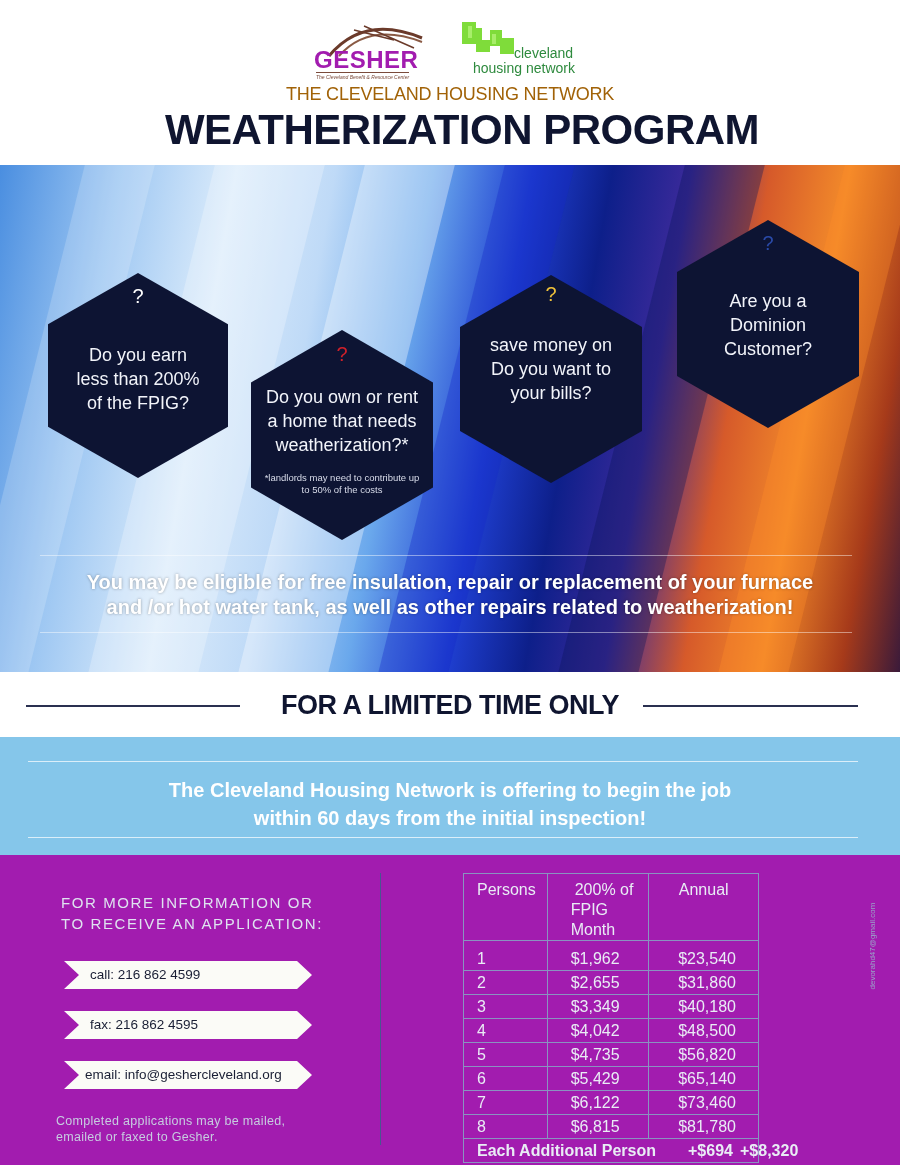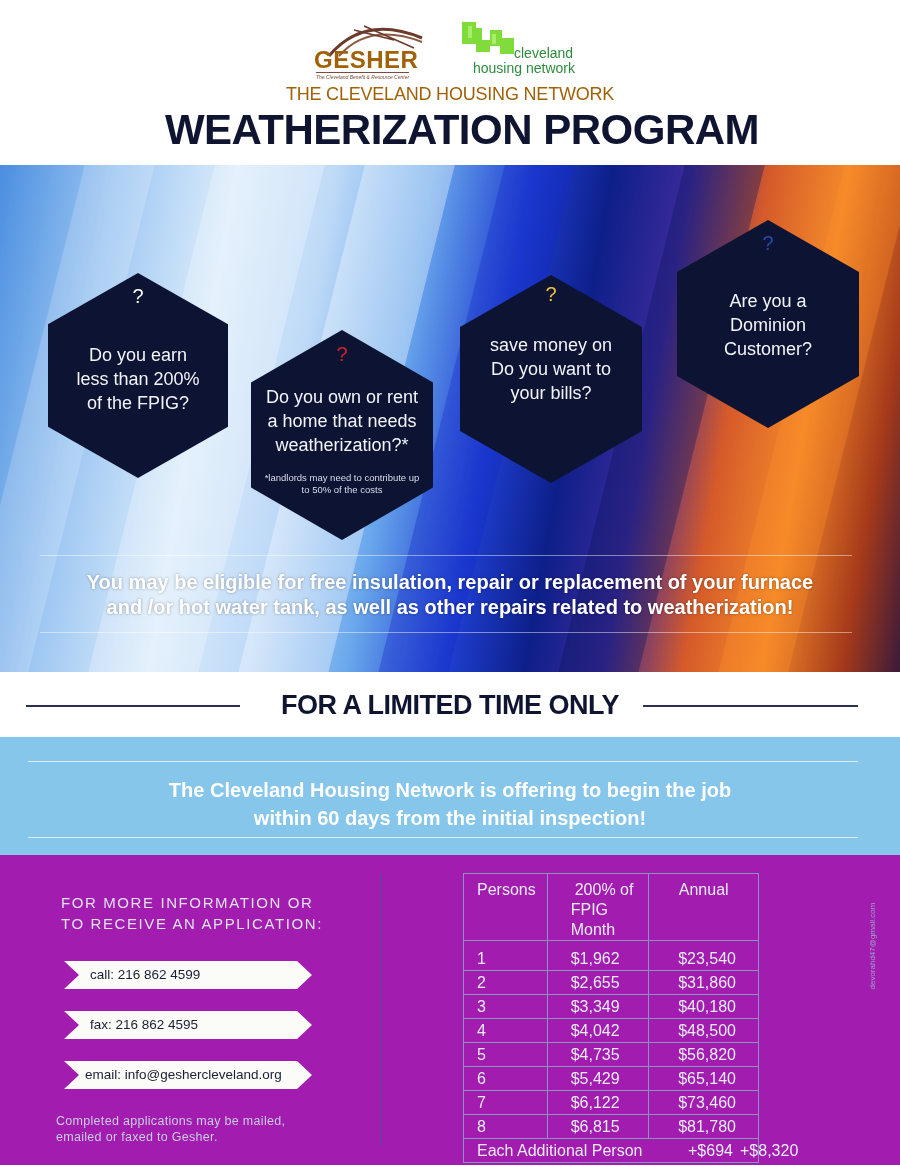--- a/index.html
+++ b/index.html
@@ -3,21 +3,21 @@
 <meta charset="utf-8">
 <style>
   * { box-sizing: border-box; margin: 0; padding: 0; }
   html, body { width: 900px; height: 1165px; overflow: hidden; background: #ffffff; }
   body { font-family: "Liberation Sans", sans-serif; position: relative; }
 
   
   .header { position: absolute; left: 0; top: 0; width: 900px; height: 165px; background: #fff; }
   .logo-gesher { position: absolute; left: 312px; top: 16px; width: 110px; height: 60px; }
   .logo-gesher .arc { position: absolute; left: 12px; top: 2px; width: 100px; height: 40px; }
-  .logo-gesher .name { position: absolute; left: 2px; top: 30px; font-weight: bold; font-size: 24px; color: #a16207; letter-spacing: 0.5px; }
+  .logo-gesher .name { position: absolute; left: 2px; top: 30px; font-weight: bold; font-size: 24px; color: #a21caf; letter-spacing: 0.5px; }
   .logo-gesher .tag { position: absolute; left: 4px; top: 56px; font-size: 5px; font-style: italic; color: #7a4a3a; border-top: 1px solid #7a4a3a; padding-top: 1px; white-space: nowrap; }
   .logo-chn { position: absolute; left: 462px; top: 22px; width: 130px; height: 55px; }
   .logo-chn .mark { position: absolute; left: 0; top: 0; width: 55px; height: 32px; }
   .logo-chn .t1 { position: absolute; left: 52px; top: 23px; font-size: 14px; color: #2e8a3e; }
   .logo-chn .t2 { position: absolute; left: 11px; top: 38px; font-size: 14px; color: #2e8a3e; }
   .subtitle { position: absolute; left: 0; top: 84px; width: 900px; text-align: center; font-size: 18px; color: #a16207; letter-spacing: -0.2px; }
   .title { position: absolute; left: 12px; top: 106px; width: 900px; text-align: center; font-size: 42px; font-weight: bold; color: #0f1530; letter-spacing: -0.5px; }
 
   
   .hero { position: absolute; left: 0; top: 165px; width: 900px; height: 507px; overflow: hidden;
@@ -225,21 +225,21 @@
     <td class="c1">7</td>
     <td class="c2">$6,122</td>
     <td class="c3">$73,460</td>
   </tr>
   <tr>
     <td class="c1">8</td>
     <td class="c2">$6,815</td>
     <td class="c3">$81,780</td>
   </tr>
   <tr class="addl">
-    <td colspan="3" style="padding-left:13px;position:relative;">
+    <td colspan="3" style="padding-left:13px;position:relative;font-weight:bold;">
       <span>Each Additional Person</span>
       <span style="position:absolute;left:224px;">+$694</span>
       <span style="position:absolute;left:276px;">+$8,320</span>
     </td>
   </tr>
 </tbody>
   </table>
 
 <div class="watermark">
     <span>devorahd47@gmail.com</span>

